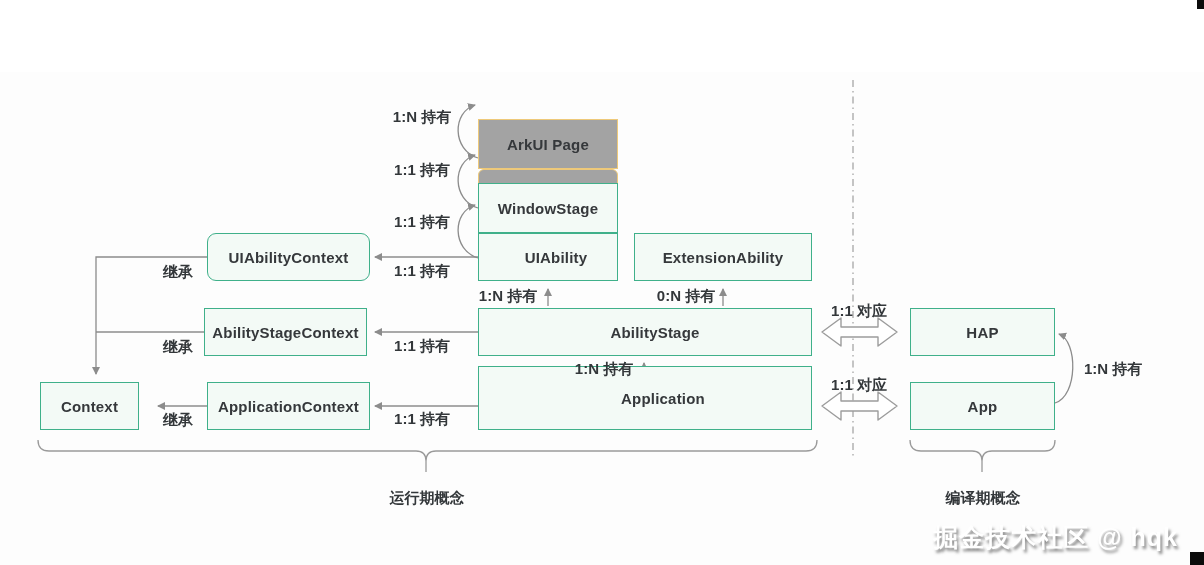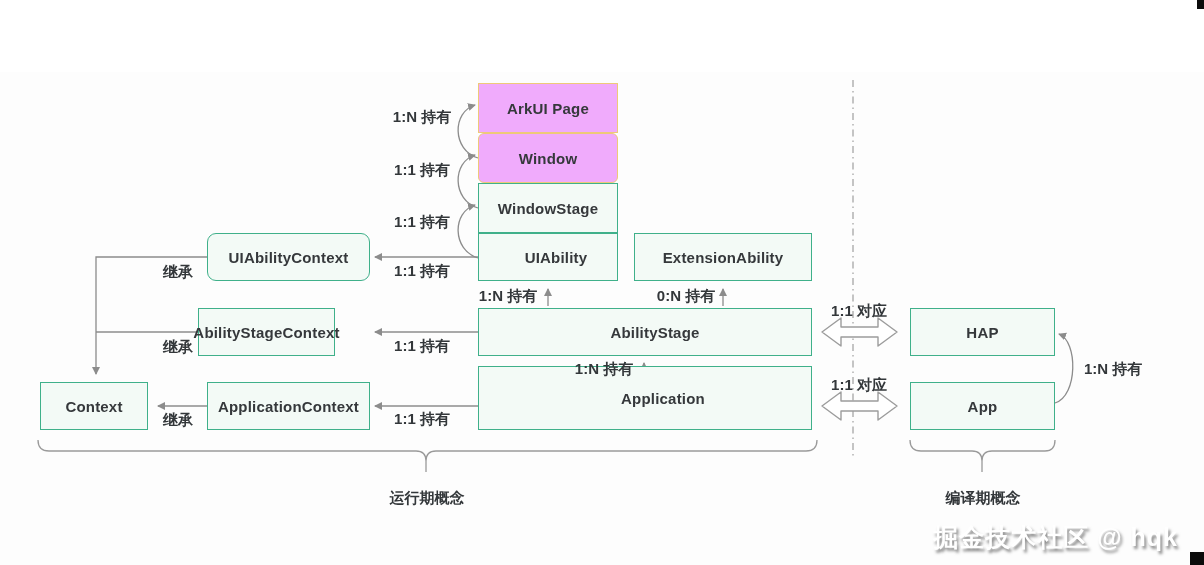--- a/index.html
+++ b/index.html
@@ -7,21 +7,21 @@
     position:relative;width:1204px;height:565px;background:#ffffff;
     font-family:"Liberation Sans","DejaVu Sans",sans-serif;overflow:hidden;
   }
   .tint{position:absolute;left:0;top:72px;width:1204px;height:493px;background:#fdfdfd;}
   svg.wires{position:absolute;left:0;top:0;width:1204px;height:565px;}
   .box{
     position:absolute;box-sizing:border-box;display:flex;align-items:center;justify-content:center;
     font-size:15px;font-weight:600;color:#35383b;letter-spacing:.2px;z-index:2;
   }
   .box.green{background:#f3faf6;border:1.5px solid #3fb08a;}
-  .box.yellow{background:#f0abfc;border:1.5px solid #eec979;}
+  .box.yellow{background:#a3a3a3;border:1.5px solid #eec979;margin-top:36px;}
   .lbl{
     position:absolute;font-size:15px;font-weight:600;color:#33373a;white-space:nowrap;z-index:3;
   }
   .lbl.center{transform:translateX(-50%);}
   .seclbl{position:absolute;font-size:15px;font-weight:600;color:#33373a;transform:translateX(-50%);z-index:3;}
   .watermark{
     position:absolute;top:521px;right:26px;font-size:25px;font-weight:700;letter-spacing:1px;
     color:#ffffff;text-shadow:2px 3px 3px rgba(110,110,110,.8);z-index:4;white-space:nowrap;
   }
   .blackmark{position:absolute;background:#0b0b0b;z-index:5;}
@@ -73,23 +73,23 @@
   </svg>
 
   <div class="box yellow" style="left:478px;top:83px;width:140px;height:50px;">ArkUI Page</div>
   <div class="box yellow" style="left:478px;top:133px;width:140px;height:50px;border-radius:6px;">Window</div>
   <div class="box green" style="left:478px;top:183px;width:140px;height:50px;">WindowStage</div>
   <div class="box green" style="left:478px;top:233px;width:140px;height:48px;padding-left:16px;">UIAbility</div>
   <div class="box green" style="left:634px;top:233px;width:178px;height:48px;">ExtensionAbility</div>
   <div class="box green" style="left:478px;top:308px;width:334px;height:48px;padding-left:20px;">AbilityStage</div>
   <div class="box green" style="left:478px;top:366px;width:334px;height:64px;padding-left:36px;">Application</div>
   <div class="box green" style="left:207px;top:233px;width:163px;height:48px;border-radius:9px;">UIAbilityContext</div>
-  <div class="box green" style="left:198px;top:308px;width:137px;height:48px;">AbilityStageContext</div>
+  <div class="box green" style="left:204px;top:308px;width:163px;height:48px;">AbilityStageContext</div>
   <div class="box green" style="left:207px;top:382px;width:163px;height:48px;">ApplicationContext</div>
-  <div class="box green" style="left:40px;top:382px;width:108px;height:48px;">Context</div>
+  <div class="box green" style="left:40px;top:382px;width:99px;height:48px;">Context</div>
   <div class="box green" style="left:910px;top:308px;width:145px;height:48px;">HAP</div>
   <div class="box green" style="left:910px;top:382px;width:145px;height:48px;">App</div>
 
   <span class="lbl center" style="left:422px;top:108px;">1:N 持有</span>
   <span class="lbl center" style="left:422px;top:161px;">1:1 持有</span>
   <span class="lbl center" style="left:422px;top:213px;">1:1 持有</span>
   <span class="lbl center" style="left:422px;top:262px;">1:1 持有</span>
   <span class="lbl center" style="left:422px;top:337px;">1:1 持有</span>
   <span class="lbl center" style="left:422px;top:410px;">1:1 持有</span>
   <span class="lbl center" style="left:508px;top:287px;">1:N 持有</span>

